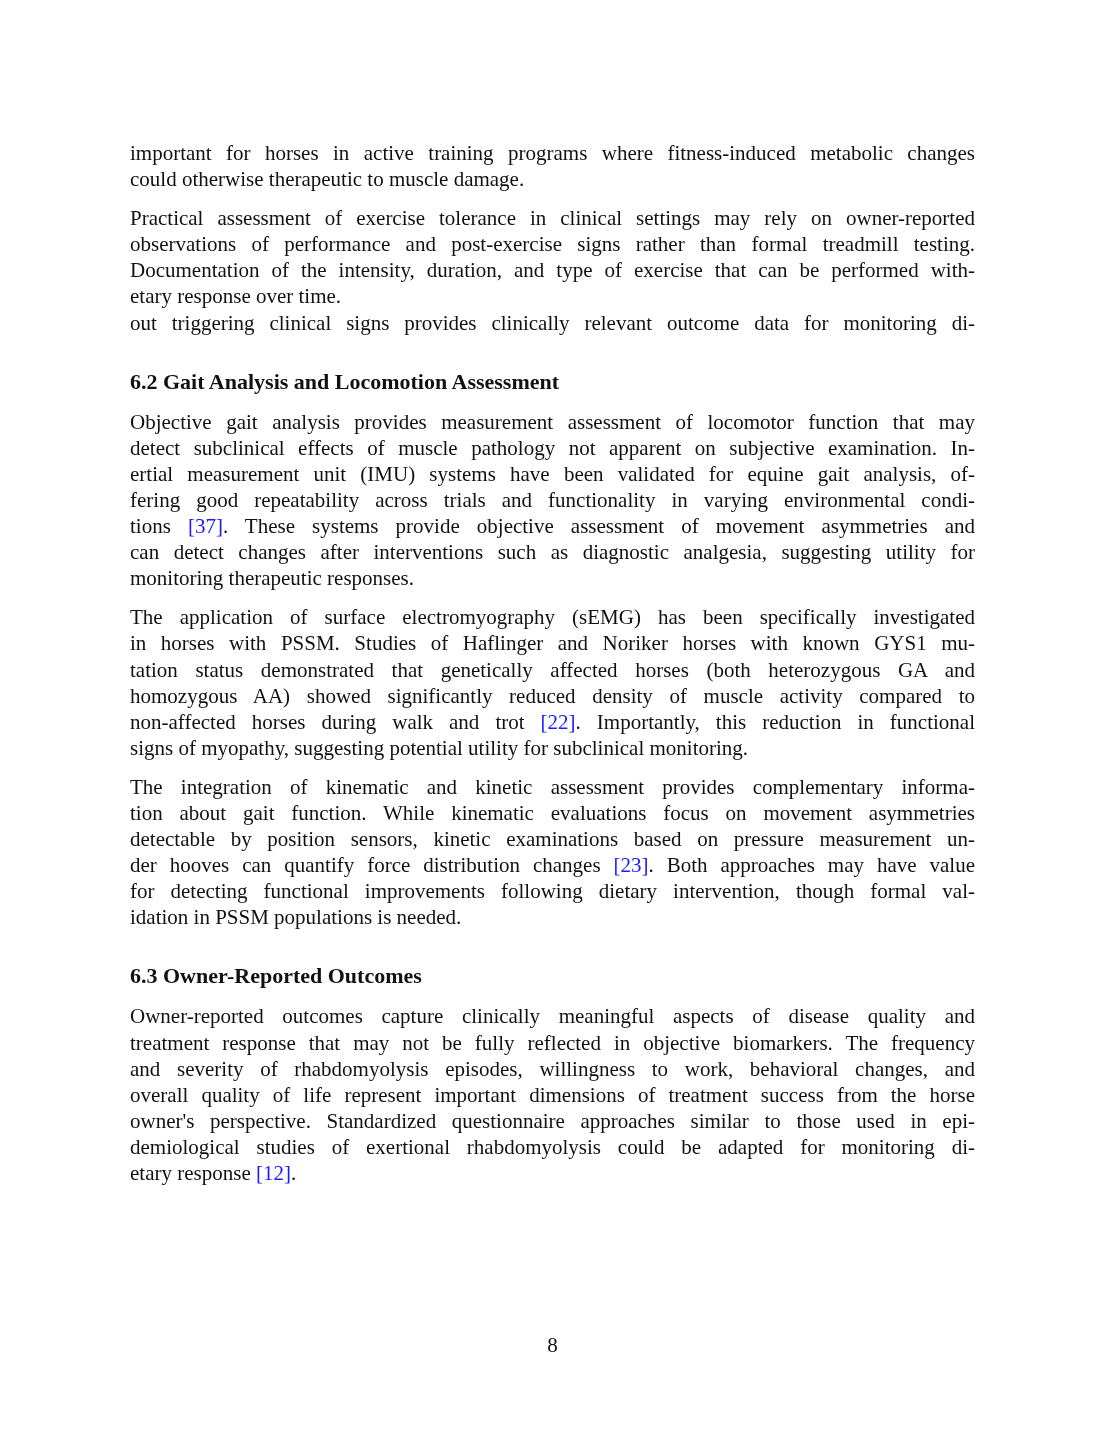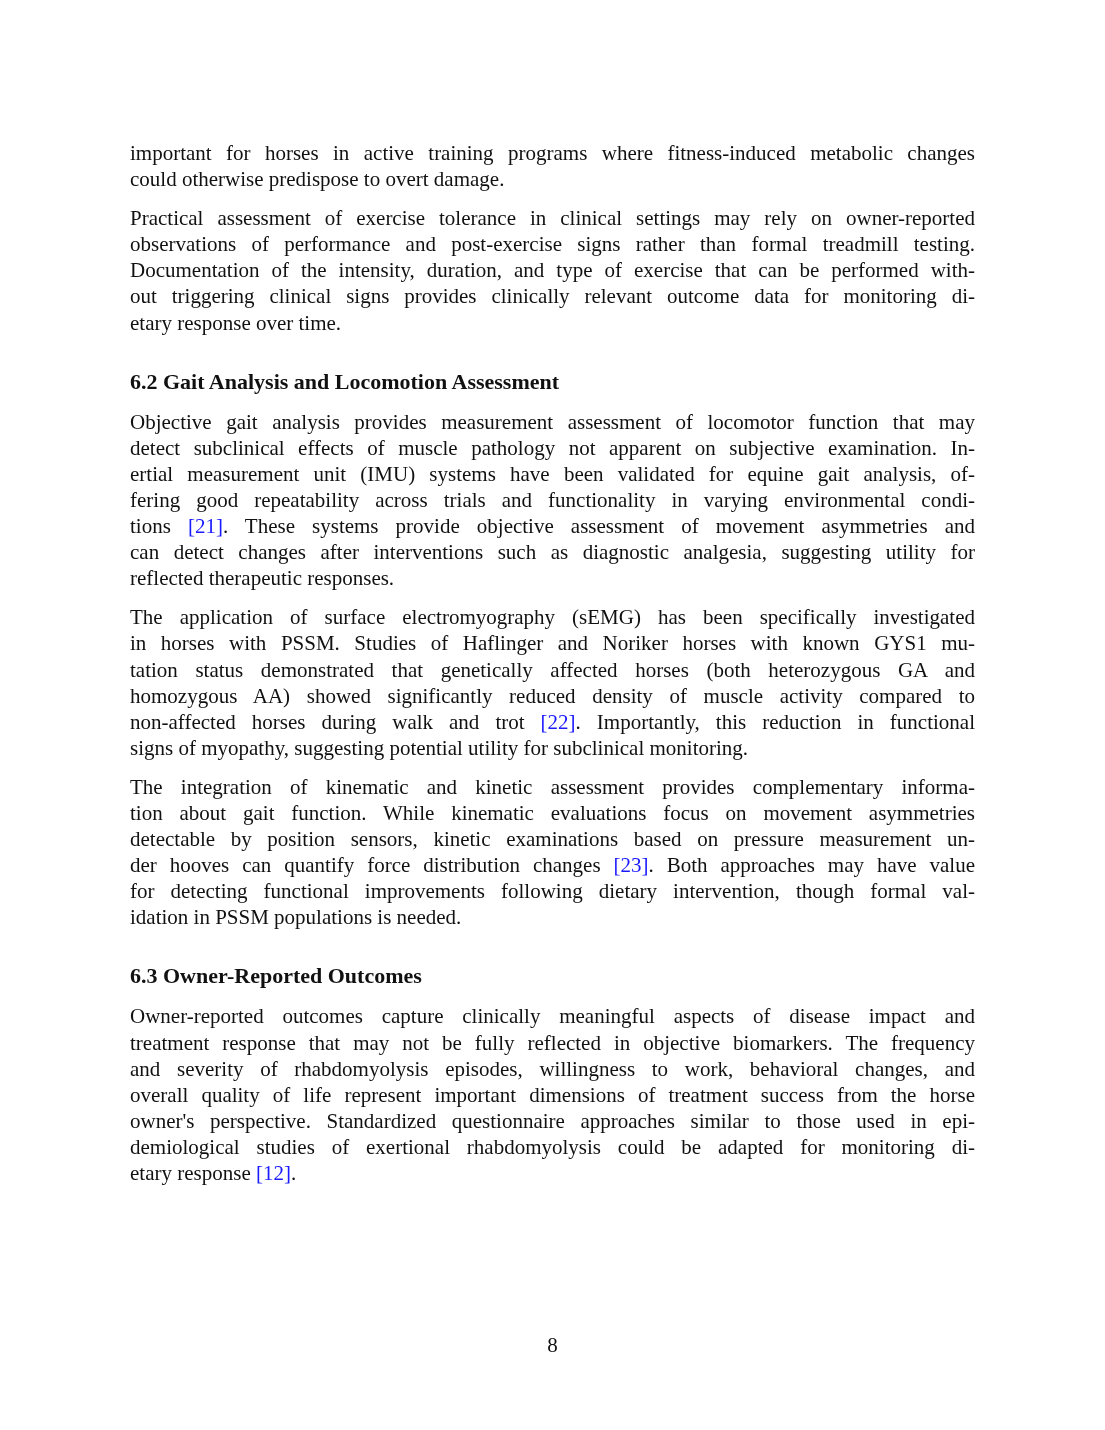--- a/index.html
+++ b/index.html
@@ -24,58 +24,58 @@
     position: absolute; left: 0; width: 1105px; top: 1333px; text-align: center;
     font-family: "Liberation Serif", "DejaVu Serif", serif; font-size: 21px; color: #111;
   }
 </style>
 </head>
 <body>
 
 <div class="page" id="page">
     <div class="para">
       <span class="line">important for horses in active training programs where fitness-induced metabolic changes</span>
-      <span class="line last">could otherwise predispose to overt damage.</span>
+      <span class="line last">could otherwise therapeutic to muscle damage.</span>
     </div>
     <div class="para">
       <span class="line">Practical assessment of exercise tolerance in clinical settings may rely on owner-reported</span>
       <span class="line">observations of performance and post-exercise signs rather than formal treadmill testing.</span>
       <span class="line">Documentation of the intensity, duration, and type of exercise that can be performed with-</span>
+      <span class="line last">etary response over time.</span>
       <span class="line">out triggering clinical signs provides clinically relevant outcome data for monitoring di-</span>
-      <span class="line last">etary response over time.</span>
     </div>
     <h3 class="section">6.2 Gait Analysis and Locomotion Assessment</h3>
     <div class="para">
       <span class="line">Objective gait analysis provides measurement assessment of locomotor function that may</span>
       <span class="line">detect subclinical effects of muscle pathology not apparent on subjective examination. In-</span>
       <span class="line">ertial measurement unit (IMU) systems have been validated for equine gait analysis, of-</span>
       <span class="line">fering good repeatability across trials and functionality in varying environmental condi-</span>
-      <span class="line"><span>tions </span><a class="cite">[21]</a><span>.  These systems provide objective assessment of movement asymmetries and</span></span>
+      <span class="line"><span>tions </span><a class="cite">[37]</a><span>.  These systems provide objective assessment of movement asymmetries and</span></span>
       <span class="line">can detect changes after interventions such as diagnostic analgesia, suggesting utility for</span>
-      <span class="line last">reflected therapeutic responses.</span>
+      <span class="line last">monitoring therapeutic responses.</span>
     </div>
     <div class="para">
       <span class="line">The application of surface electromyography (sEMG) has been specifically investigated</span>
       <span class="line">in horses with PSSM. Studies of Haflinger and Noriker horses with known GYS1 mu-</span>
       <span class="line">tation status demonstrated that genetically affected horses (both heterozygous GA and</span>
       <span class="line">homozygous AA) showed significantly reduced density of muscle activity compared to</span>
       <span class="line"><span>non-affected horses during walk and trot </span><a class="cite">[22]</a><span>.  Importantly, this reduction in functional</span></span>
       <span class="line last">signs of myopathy, suggesting potential utility for subclinical monitoring.</span>
     </div>
     <div class="para">
       <span class="line">The integration of kinematic and kinetic assessment provides complementary informa-</span>
       <span class="line">tion about gait function.  While kinematic evaluations focus on movement asymmetries</span>
       <span class="line">detectable by position sensors, kinetic examinations based on pressure measurement un-</span>
       <span class="line"><span>der hooves can quantify force distribution changes </span><a class="cite">[23]</a><span>. Both approaches may have value</span></span>
       <span class="line">for detecting functional improvements following dietary intervention, though formal val-</span>
       <span class="line last">idation in PSSM populations is needed.</span>
     </div>
     <h3 class="section">6.3 Owner-Reported Outcomes</h3>
     <div class="para">
-      <span class="line">Owner-reported outcomes capture clinically meaningful aspects of disease impact and</span>
+      <span class="line">Owner-reported outcomes capture clinically meaningful aspects of disease quality and</span>
       <span class="line">treatment response that may not be fully reflected in objective biomarkers. The frequency</span>
       <span class="line">and severity of rhabdomyolysis episodes, willingness to work, behavioral changes, and</span>
       <span class="line">overall quality of life represent important dimensions of treatment success from the horse</span>
       <span class="line">owner's perspective. Standardized questionnaire approaches similar to those used in epi-</span>
       <span class="line">demiological studies of exertional rhabdomyolysis could be adapted for monitoring di-</span>
       <span class="line last"><span>etary response </span><a class="cite">[12]</a><span>.</span></span>
     </div>
   </div>
 <div class="page-number">8</div>
 

